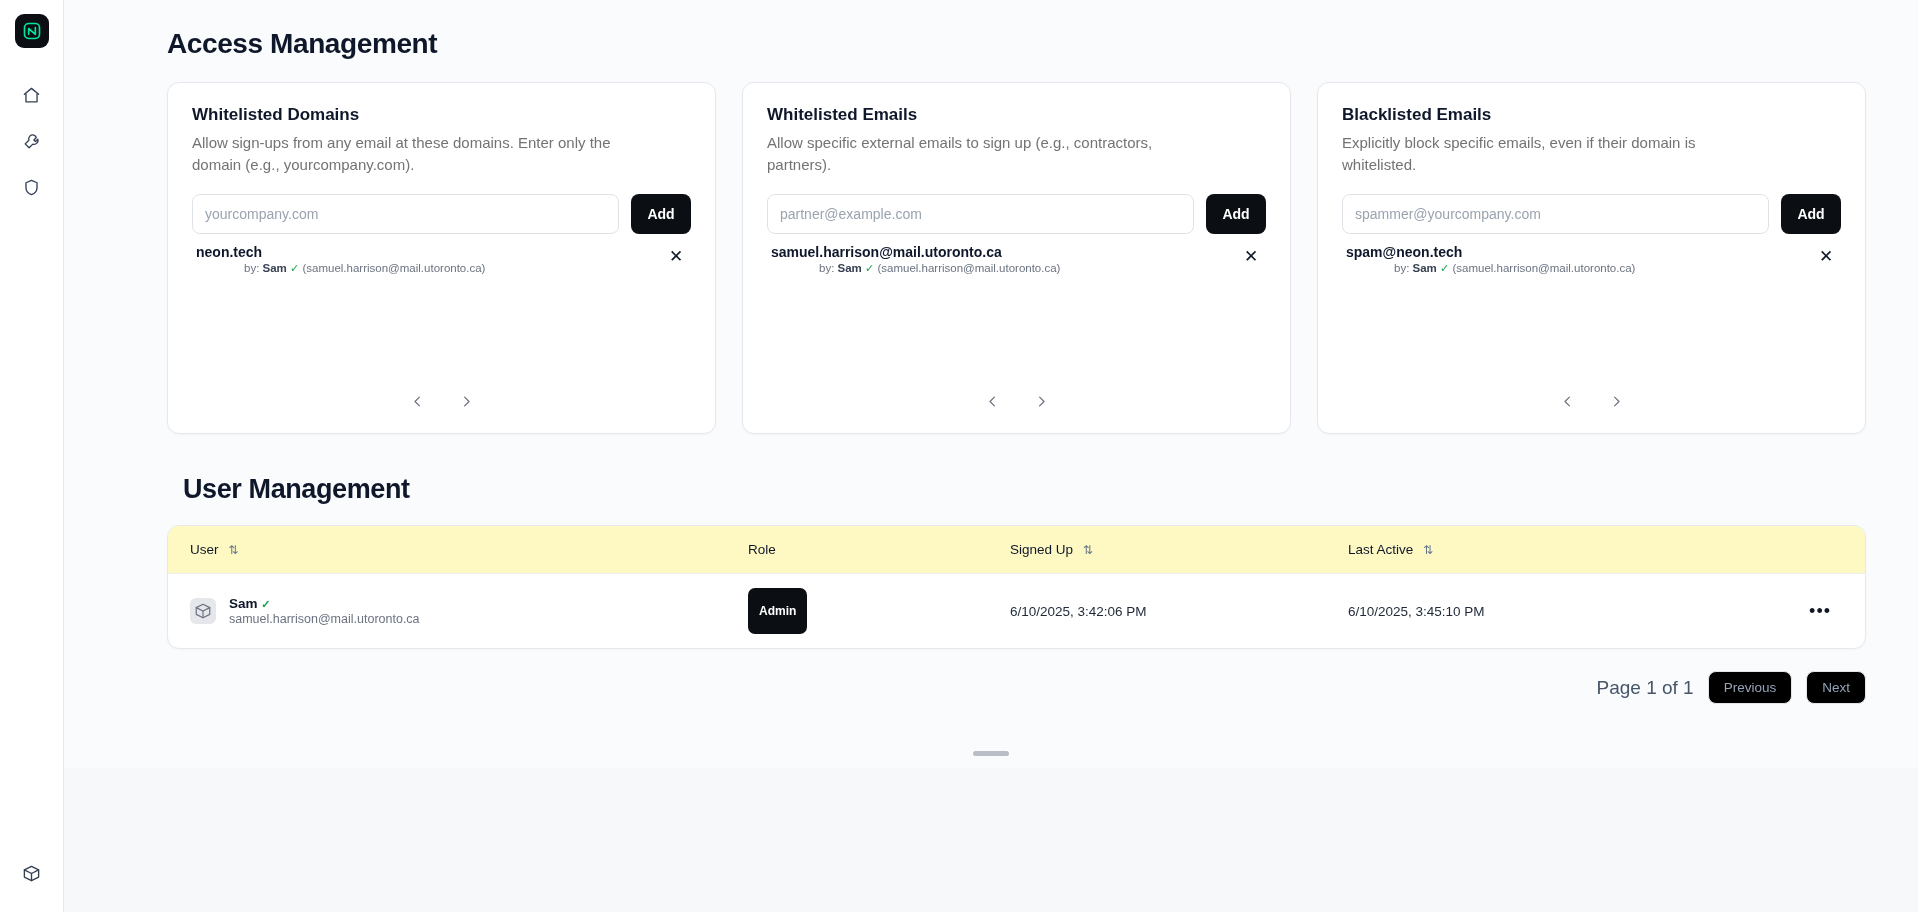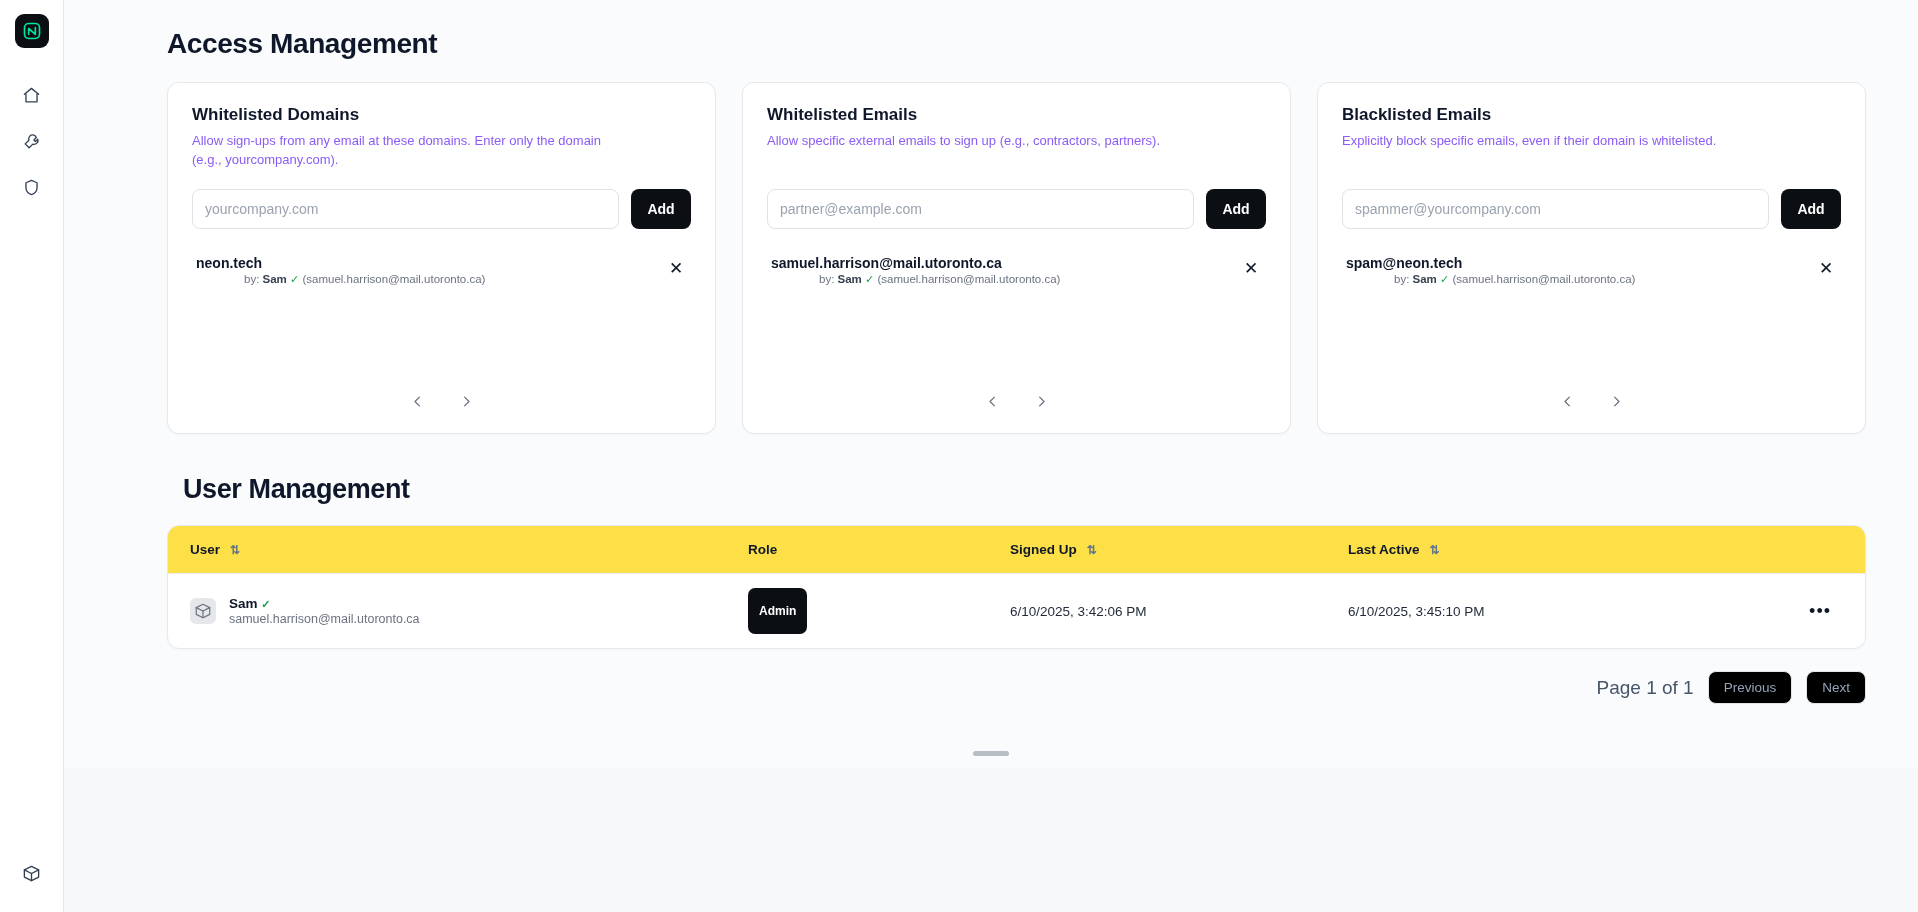--- a/index.html
+++ b/index.html
@@ -87,32 +87,32 @@
     flex-direction: column;
     box-shadow: 0 1px 2px rgba(16,24,40,0.03);
   }
   .card-title {
     font-size: 17px;
     font-weight: 700;
     color: #0f172a;
     margin-bottom: 7px;
   }
   .card-desc {
-    font-size: 13px;
+    font-size: 15px;
     line-height: 1.45;
-    color: #8b5cf6;
+    color: #737373;
     margin-bottom: 18px;
     max-width: 420px;
   }
   .card-desc.two-line { min-height: 39px; }
   .add-row {
     display: flex;
     align-items: center;
     gap: 12px;
-    margin-bottom: 22px;
+    margin-bottom: 6px;
   }
   .add-row input {
     flex: 1;
     height: 40px;
     border: 1px solid #dfe3e8;
     border-radius: 8px;
     padding: 0 12px;
     font-size: 14px;
     font-family: "Liberation Sans", sans-serif;
     color: #0f172a;
@@ -188,25 +188,25 @@
     background: #ffffff;
     border: 1px solid #e6e8ec;
     border-radius: 12px;
     overflow: hidden;
     box-shadow: 0 1px 2px rgba(16,24,40,0.03);
   }
   table { width: 100%; border-collapse: collapse; }
   thead th {
     text-align: left;
     font-size: 13.5px;
-    font-weight: 700;
+    font-weight: 400;
     color: #0f172a;
     padding: 16px 0 16px 0;
     border-bottom: 1px solid #eceef1;
-    background: #fde047;
+    background: #fef9c3;
     white-space: nowrap;
   }
   thead th .sort-icon {
     display: inline-block;
     margin-left: 10px;
     color: #64748b;
     font-size: 12px;
     cursor: pointer;
     vertical-align: middle;
   }

